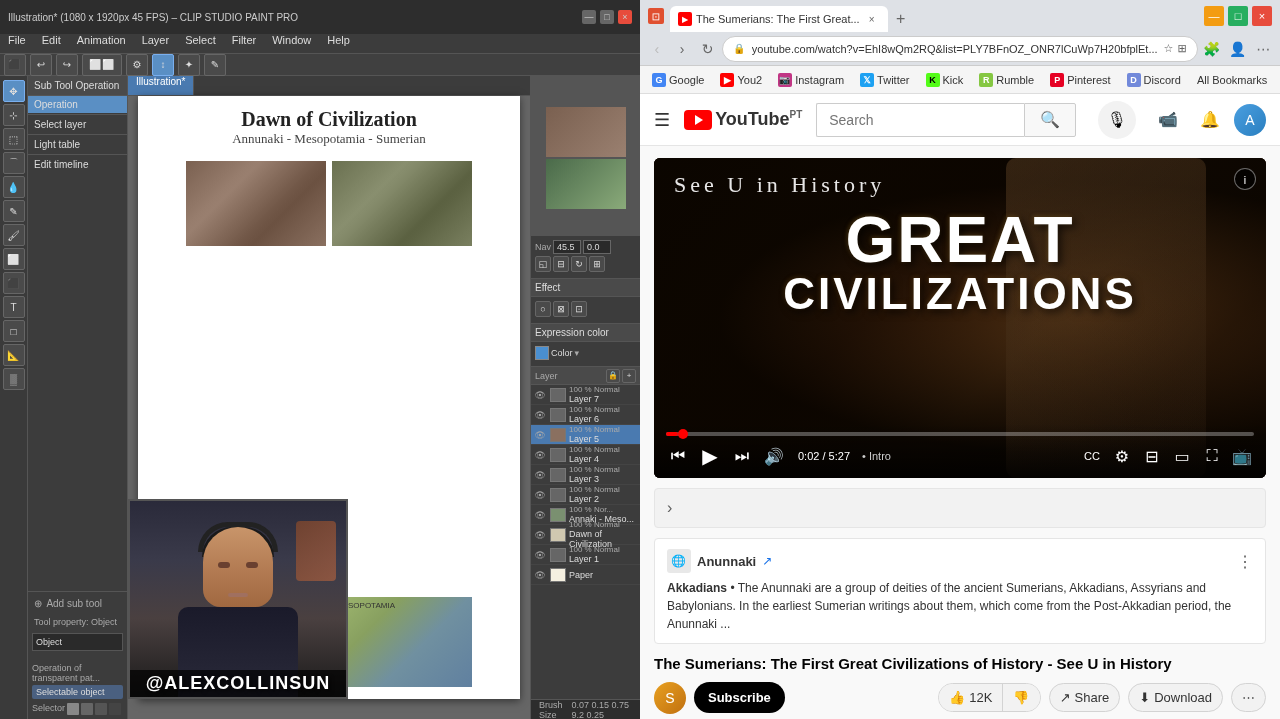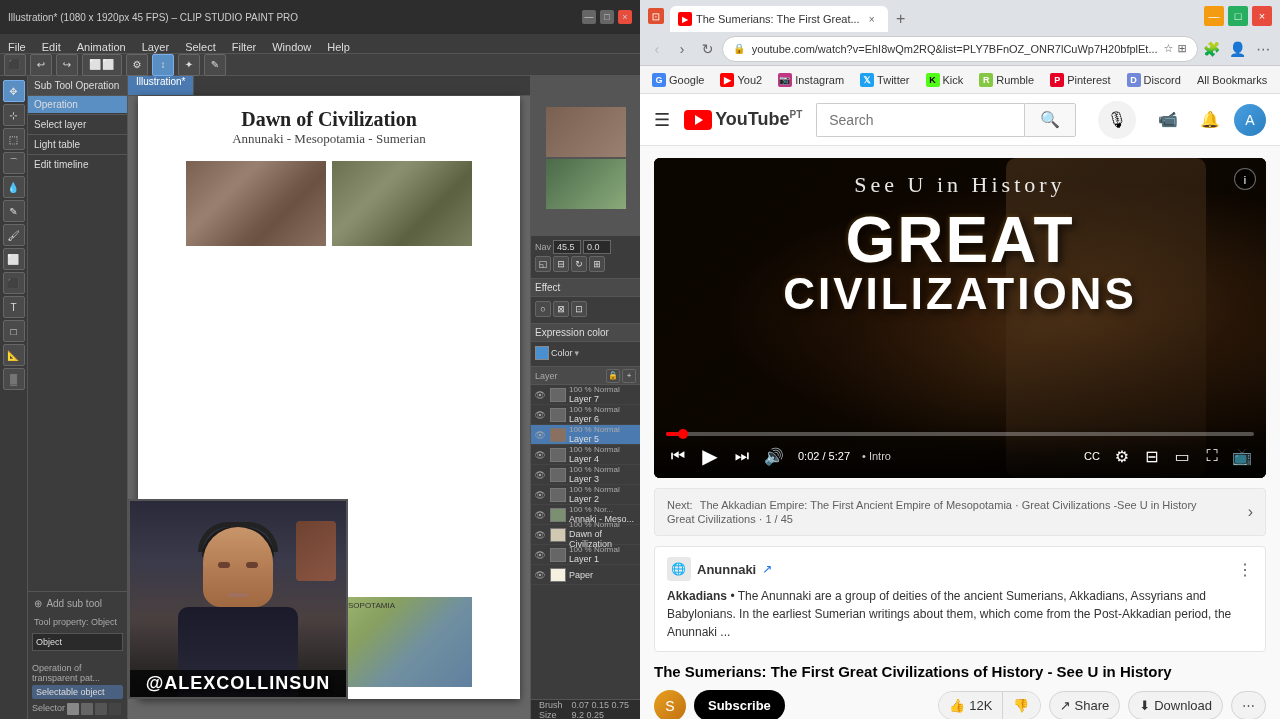--- a/index.html
+++ b/index.html
@@ -34,21 +34,21 @@
       font-size: 9px;
       color: #ccc;
       display: flex; align-items: center; justify-content: center;
       cursor: pointer;
     }
 
     .csp-menubar {
       height: 20px;
       background: #3c3c3c;
       display: flex;
-      align-items: flex-end;
+      align-items: flex-start;
       padding: 0 4px;
       gap: 8px;
       font-size: 11px;
       color: #ddd;
       border-bottom: 1px solid #555;
     }
     .csp-menu-item { cursor: pointer; padding: 0 4px; }
 
     .csp-toolbar-row {
       height: 22px;
@@ -700,21 +700,21 @@
       position: absolute;
       top: 0; left: 0; right: 0;
       padding: 14px 20px;
       color: white;
     }
     .see-u-text {
       font-size: 22px;
       font-weight: 300;
       letter-spacing: 4px;
       color: rgba(255,255,255,0.9);
-      text-align: center;
+      text-align: left;
       font-family: Georgia, serif;
     }
     .great-text {
       font-size: 64px;
       font-weight: 900;
       color: white;
       text-align: center;
       letter-spacing: 2px;
       text-shadow: 3px 3px 8px rgba(0,0,0,0.7), -1px -1px 4px rgba(200,150,50,0.3);
       font-family: Impact, Arial Black, sans-serif;
@@ -1383,27 +1383,20 @@
               <button class="ctrl-btn">⛶</button>
               <button class="ctrl-btn">📺</button>
             </div>
           </div>
         </div>
       </div>
 
       <div class="yt-below-video">
 
         <div class="yt-next-box">
-          <div class="yt-next-content">
-            <div class="yt-next-label">
-              <span>Next:</span>
-              <span style="margin-left:4px;">The Akkadian Empire: The First Ancient Empire of Mesopotamia · Great Civilizations -See U in History</span>
-            </div>
-            <div class="yt-next-channel">Great Civilizations · 1 / 45</div>
-          </div>
           <div class="yt-next-arrow">›</div>
         </div>
 
         <div class="yt-info-box">
           <div class="yt-info-header">
             <div class="yt-info-source">
               <div class="yt-info-icon">🌐</div>
               <span class="yt-info-name">Anunnaki</span>
               <span class="yt-info-link">↗</span>
             </div>

